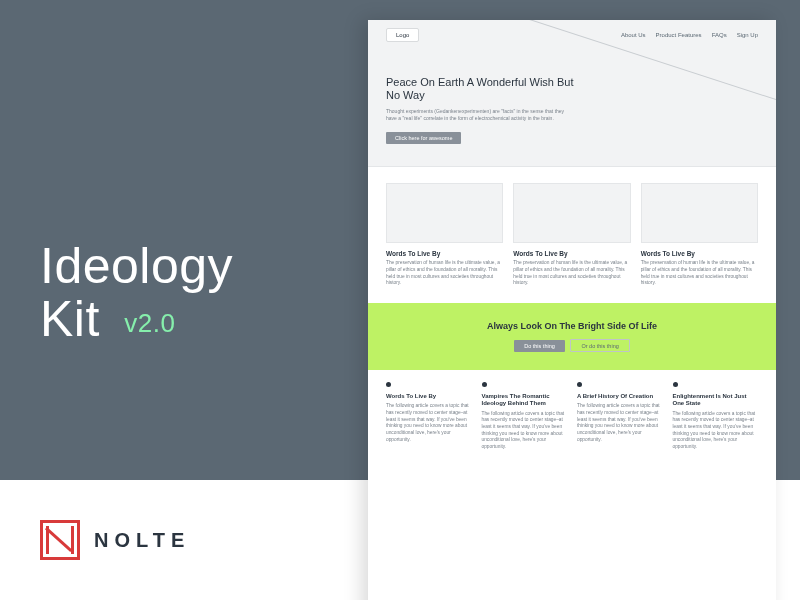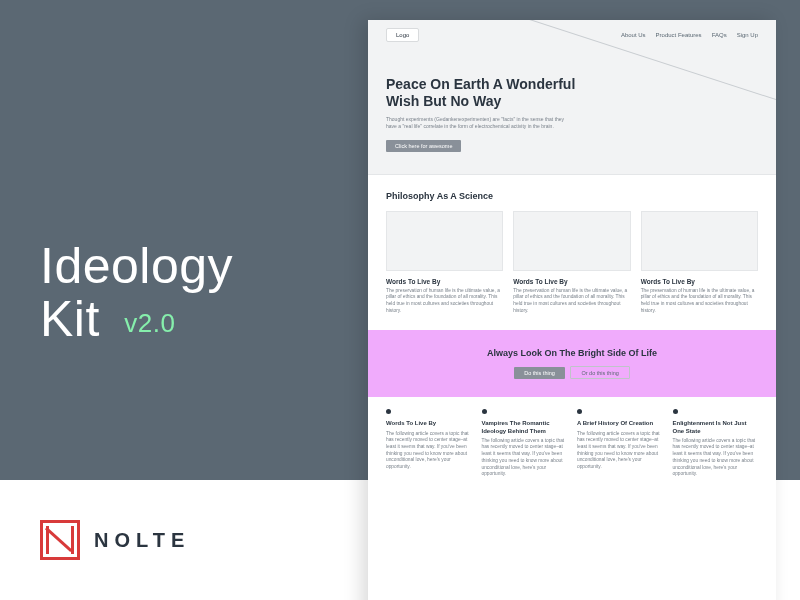--- a/index.html
+++ b/index.html
@@ -53,36 +53,36 @@
           border-bottom: 1px solid #e4e6e8; overflow: hidden; }
   .hero::after {
     content: ""; position: absolute; left: -20px; top: -60px; width: 520px; height: 1px;
     background: #c9cdd1; transform: rotate(18deg); transform-origin: left;
   }
   .nav { display: flex; align-items: center; justify-content: space-between; font-size: 6px; }
   .nav-logo { background: #fff; border: 1px solid #d9dbdd; border-radius: 2px;
               padding: 3px 9px; font-size: 6px; position: relative; z-index: 2; }
   .nav-links { display: flex; gap: 10px; color: #5b6873; z-index: 2; position: relative; }
   .hero-copy { margin-top: 34px; max-width: 190px; position: relative; z-index: 2; }
-  .hero-copy h2 { font-size: 14px; font-weight: 700; line-height: 1.2; color: #2b3540; }
+  .hero-copy h2 { font-size: 11px; font-weight: 400; line-height: 1.2; color: #2b3540; }
   .hero-copy p { font-size: 5px; color: #7a828b; margin-top: 6px; line-height: 1.4; }
   .cta { display: inline-block; margin-top: 10px; background: #899099; color: #fff;
          padding: 3px 9px; font-size: 5.5px; border-radius: 1px; }
   .section { padding: 16px 18px; }
   .section h3 { font-size: 9px; font-weight: 700; margin-bottom: 10px; }
   .cards3 { display: flex; gap: 10px; }
   .card3 { flex: 1; }
   .ph { height: 60px; background: #f2f3f4; border: 1px solid #e4e6e8; position: relative; overflow: hidden; }
   .ph::after {
     content: ""; position: absolute; left: -10px; top: -20px; width: 180px; height: 1px;
     background: #d0d3d6; transform: rotate(22deg);
   }
   .card3 h4 { font-size: 6.5px; font-weight: 700; margin-top: 7px; }
   .card3 p, .col4 p { font-size: 4.8px; color: #7a828b; line-height: 1.4; margin-top: 3px; }
-  .band { background: #f0abfc; padding: 18px; text-align: center; }
+  .band { background: #bef264; padding: 18px; text-align: center; }
   .band h3 { font-size: 9px; font-weight: 700; margin-bottom: 8px; }
   .btn-solid { display: inline-block; background: #899099; color: #fff;
                padding: 3px 10px; font-size: 5.5px; border-radius: 1px; margin-right: 4px; }
   .btn-outline { display: inline-block; border: 1px solid #bfc4c9; color: #5b6873;
                  padding: 2.5px 10px; font-size: 5.5px; border-radius: 1px; }
   .cols4 { display: flex; gap: 10px; padding: 12px 18px 20px; }
   .col4 { flex: 1; }
   .dot { width: 5px; height: 5px; border-radius: 50%; background: #2b3540; margin-bottom: 6px; }
   .col4 h4 { font-size: 6px; font-weight: 700; line-height: 1.2; }
 </style>
@@ -118,21 +118,20 @@
       </div>
     </div>
     <div class="hero-copy">
       <h2>Peace On Earth A Wonderful Wish But No Way</h2>
       <p>Thought experiments (Gedankenexperimenten) are "facts" in the sense that they have a "real life" correlate in the form of electrochemical activity in the brain.</p>
       <span class="cta">Click here for awesome</span>
     </div>
   </div>
 
   <div class="section">
-    <h3>Philosophy As A Science</h3>
     <div class="cards3">
       <div class="card3">
         <div class="ph"></div>
         <h4>Words To Live By</h4>
         <p>The preservation of human life is the ultimate value, a pillar of ethics and the foundation of all morality. This held true in most cultures and societies throughout history.</p>
       </div>
       <div class="card3">
         <div class="ph"></div>
         <h4>Words To Live By</h4>
         <p>The preservation of human life is the ultimate value, a pillar of ethics and the foundation of all morality. This held true in most cultures and societies throughout history.</p>

